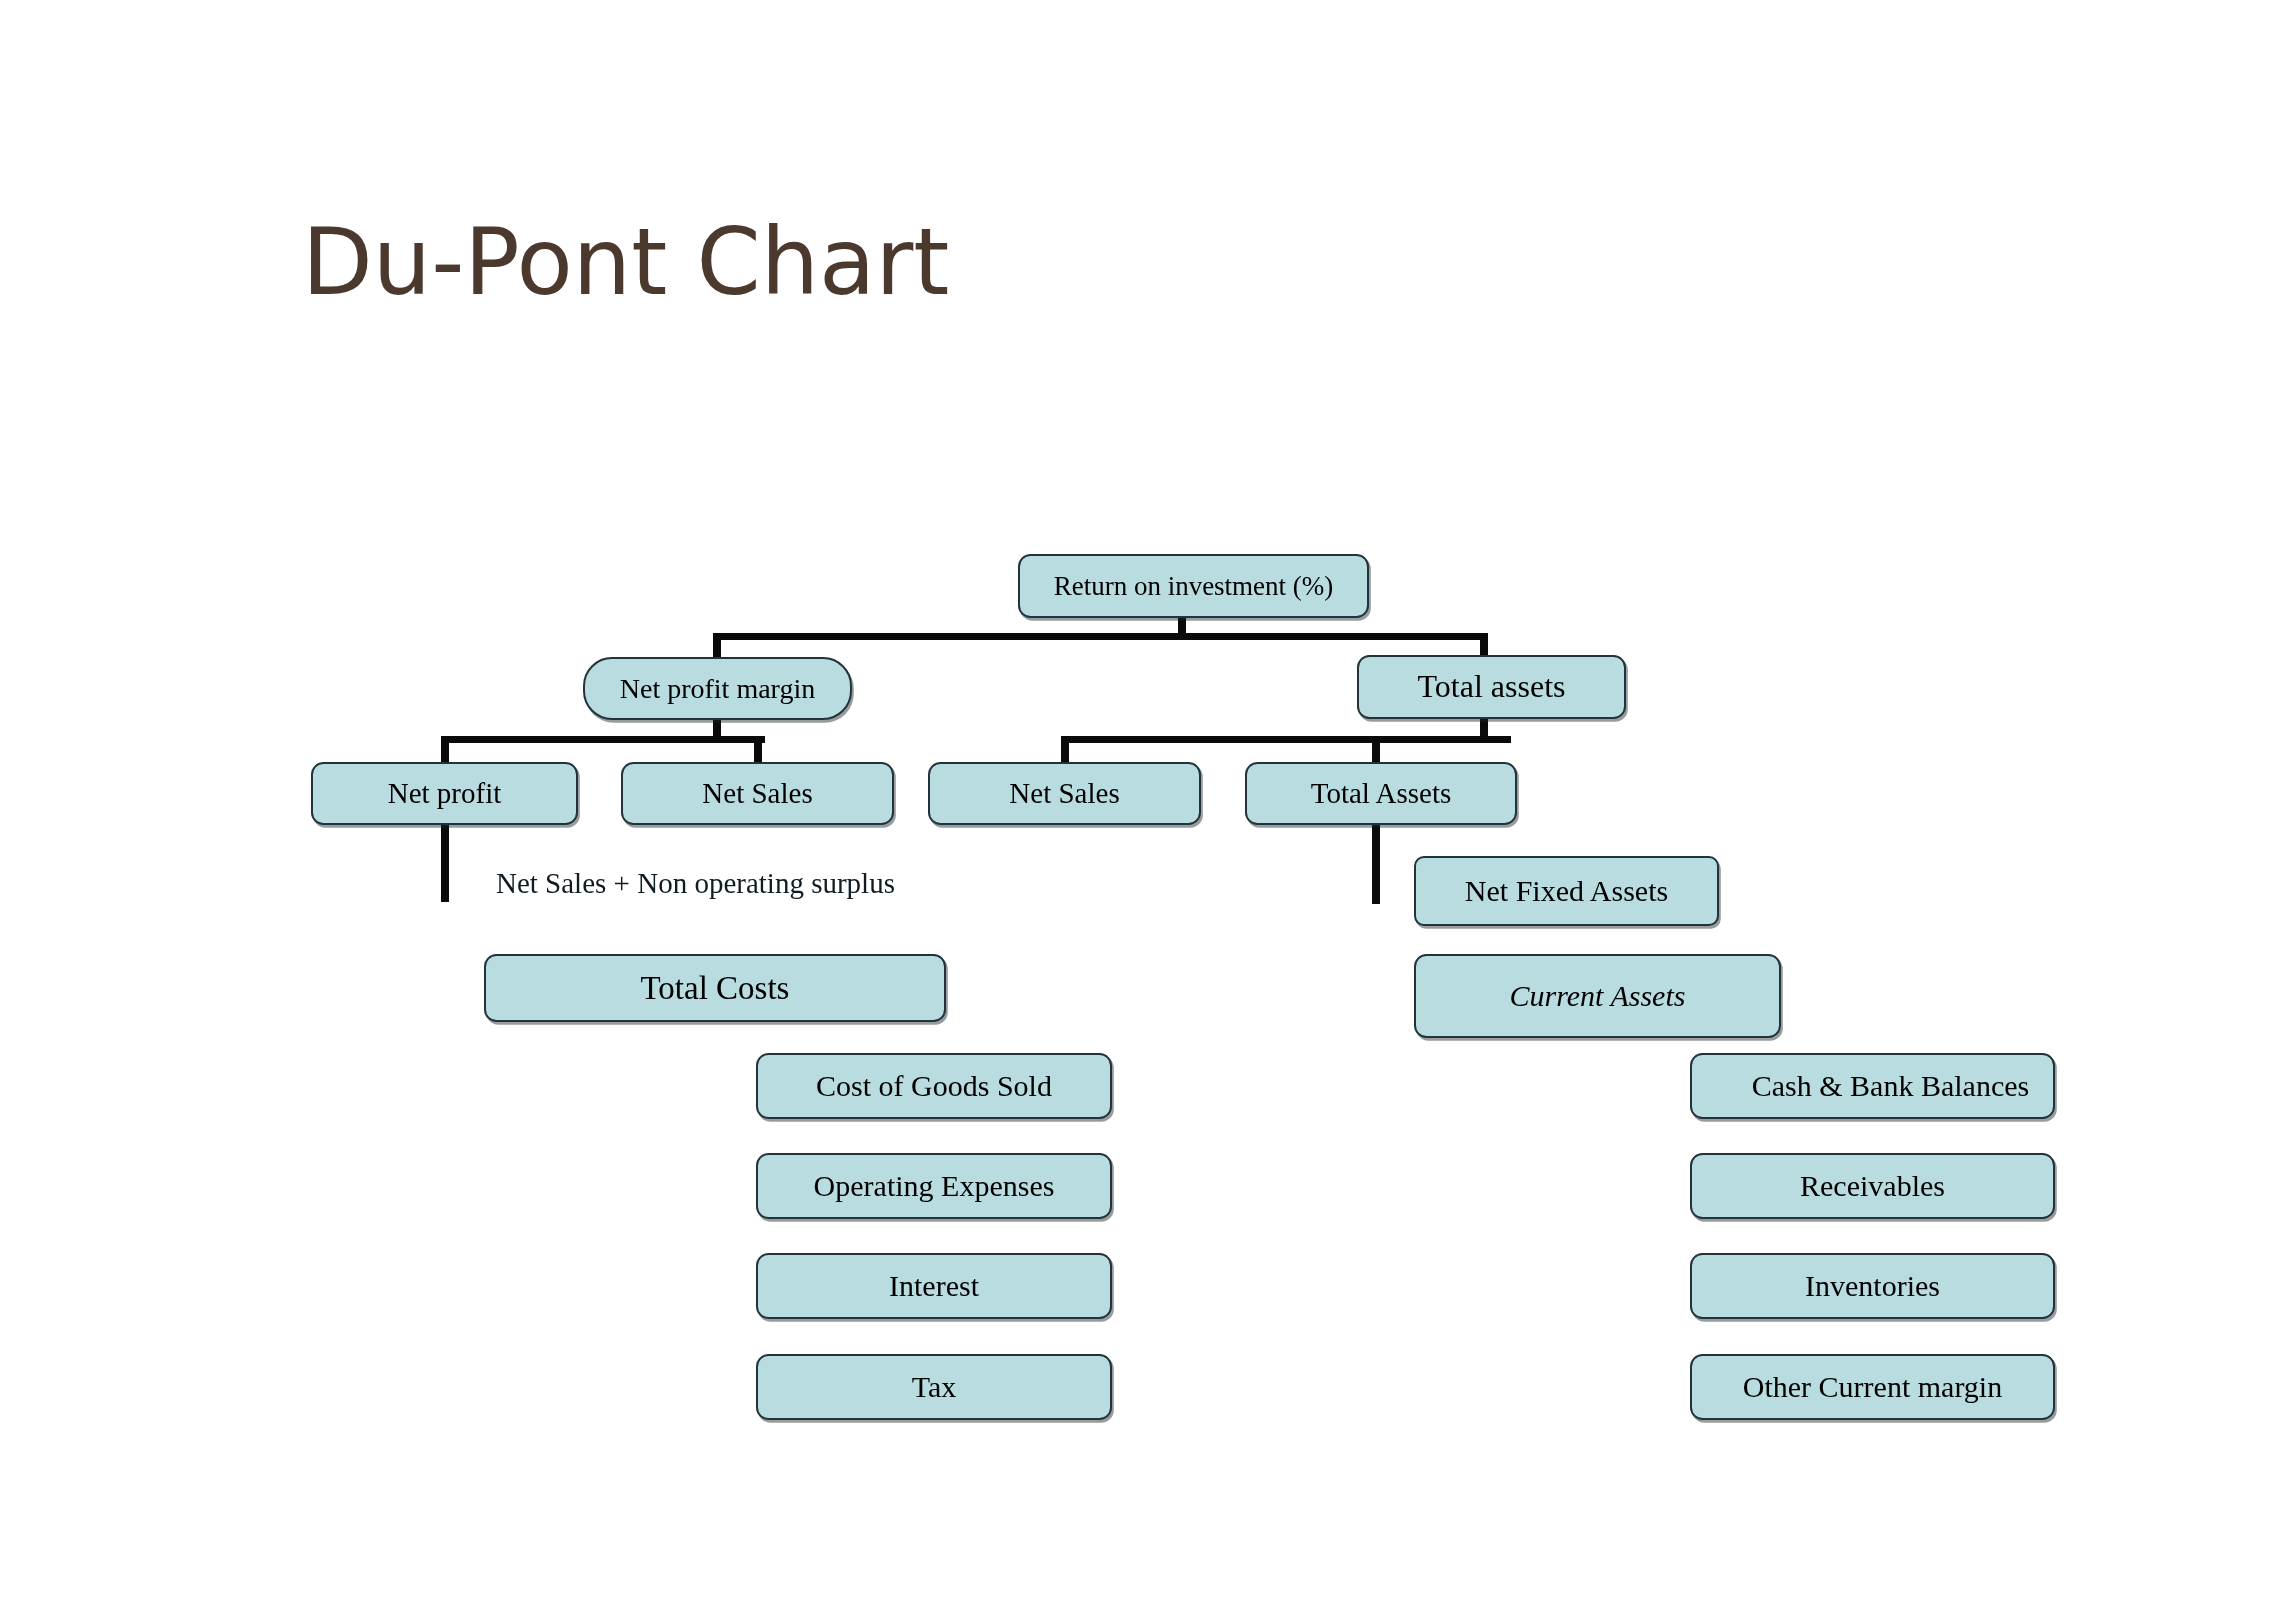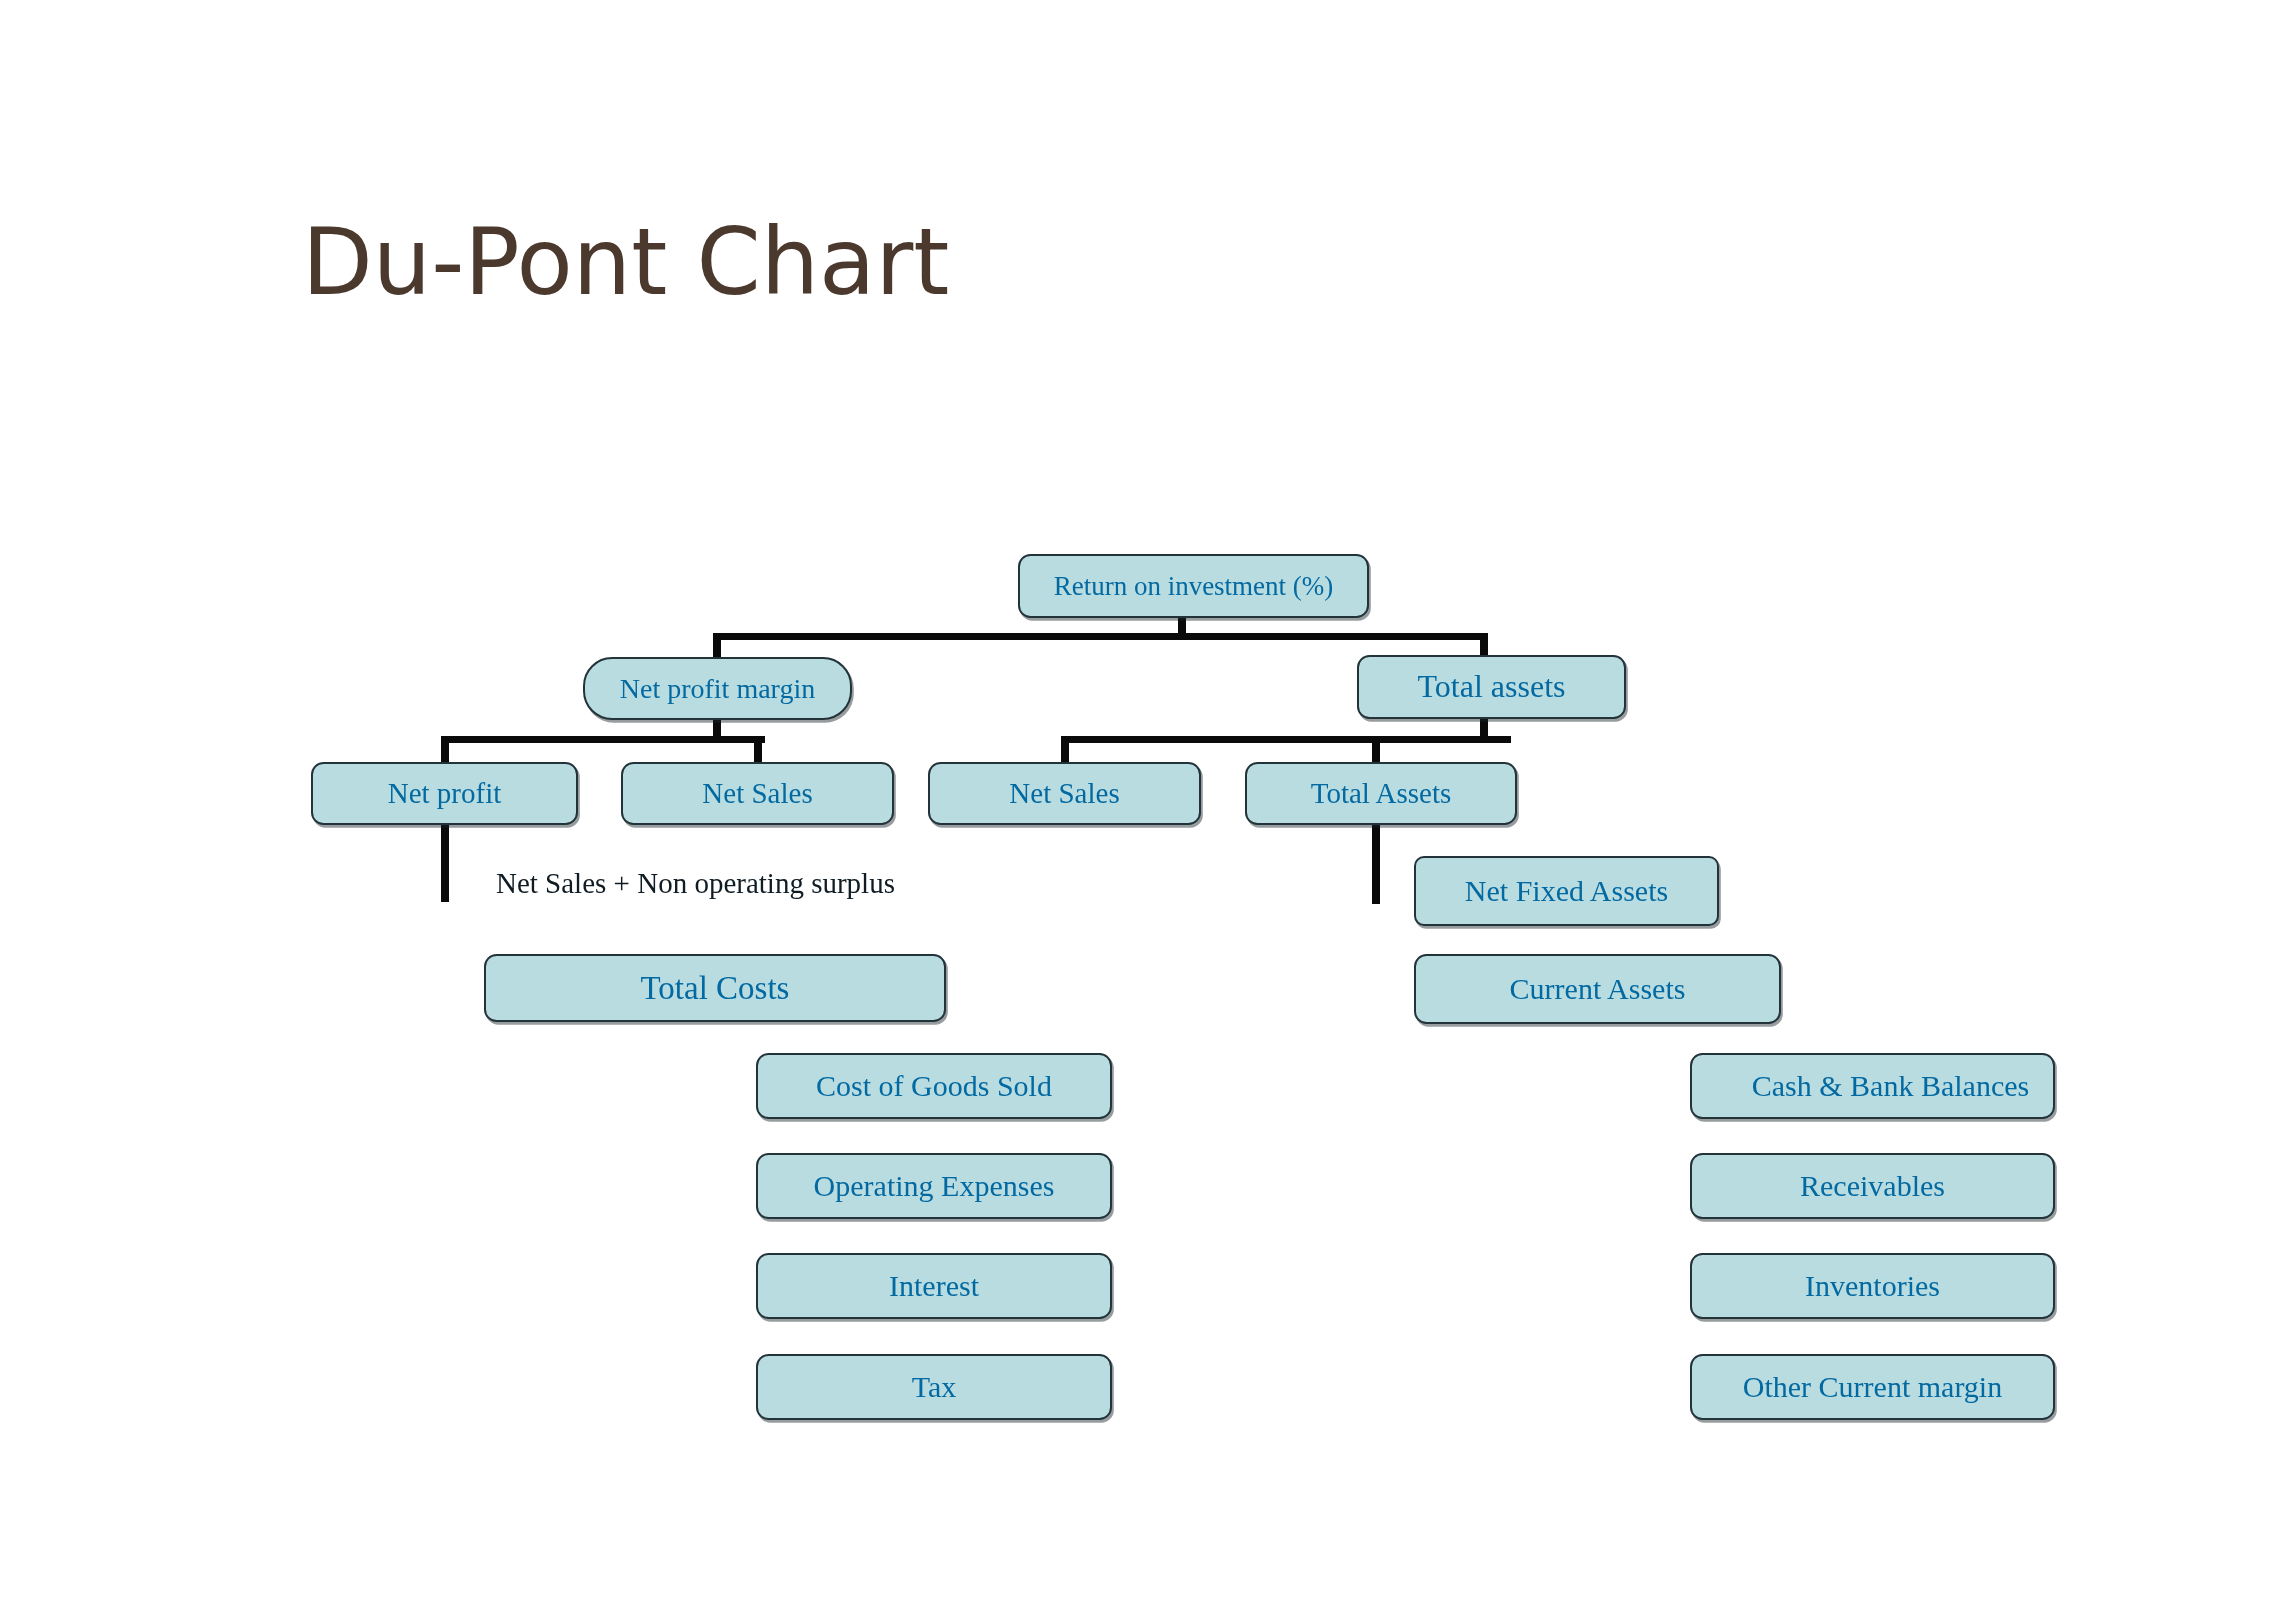--- a/index.html
+++ b/index.html
@@ -25,21 +25,21 @@
   .node {
     position: absolute;
     background: #b9dce1;
     border: 2.7px solid #23333a;
     border-radius: 12.5px;
     box-shadow: 1.8px 2.7px 0 rgba(25, 35, 40, 0.45);
     display: flex;
     align-items: center;
     justify-content: center;
     text-align: center;
-    color: #0369a1;
+    color: #000000;
     line-height: 1.05;
   }
   .line {
     position: absolute;
     background: #0a0a0a;
   }
   .note {
     position: absolute;
     color: #101c24;
     text-align: left;
@@ -77,21 +77,21 @@
   <div class="node" style="left:1309px; top:607px; width:269px; height:64px; font-size:32px;">Total assets</div>
 
   <div class="node" style="left:263px;  top:714px; width:267px; height:63px; font-size:29px;">Net profit</div>
   <div class="node" style="left:573px;  top:714px; width:273px; height:63px; font-size:29px;">Net Sales</div>
   <div class="node" style="left:880px;  top:714px; width:273px; height:63px; font-size:29px;">Net Sales</div>
   <div class="node" style="left:1197px; top:714px; width:272px; height:63px; font-size:29px;">Total Assets</div>
 
   <div class="note" style="left:448px; top:820px; width:432px; font-size:29px;">Net Sales + Non operating surplus</div>
 
   <div class="node" style="left:1366px; top:808px;  width:305px; height:70px; font-size:30px;border-radius:10px;">Net Fixed Assets</div>
-  <div class="node" style="left:1366px; top:906px; width:367px; height:70px; font-size:30px;">Current Assets</div>
+  <div class="node" style="left:1366px; top:906px; width:367px; height:84px; font-size:30px;font-style:italic;">Current Assets</div>
 
   <div class="node" style="left:436px;  top:906px; width:462px; height:68px; font-size:33px;">Total Costs</div>
 
   <div class="node" style="left:708px;  top:1005px; width:356px; height:66px; font-size:30px;">Cost of Goods Sold</div>
   <div class="node" style="left:708px;  top:1105px; width:356px; height:66px; font-size:30px;">Operating Expenses</div>
   <div class="node" style="left:708px;  top:1205px; width:356px; height:66px; font-size:30px;">Interest</div>
   <div class="node" style="left:708px;  top:1306px; width:356px; height:66px; font-size:30px;">Tax</div>
 
   <div class="node" style="left:1642px; top:1005px; width:365px; height:66px; font-size:30px;padding-left:36px;">Cash &amp; Bank Balances</div>
   <div class="node" style="left:1642px; top:1105px; width:365px; height:66px; font-size:30px;">Receivables</div>

